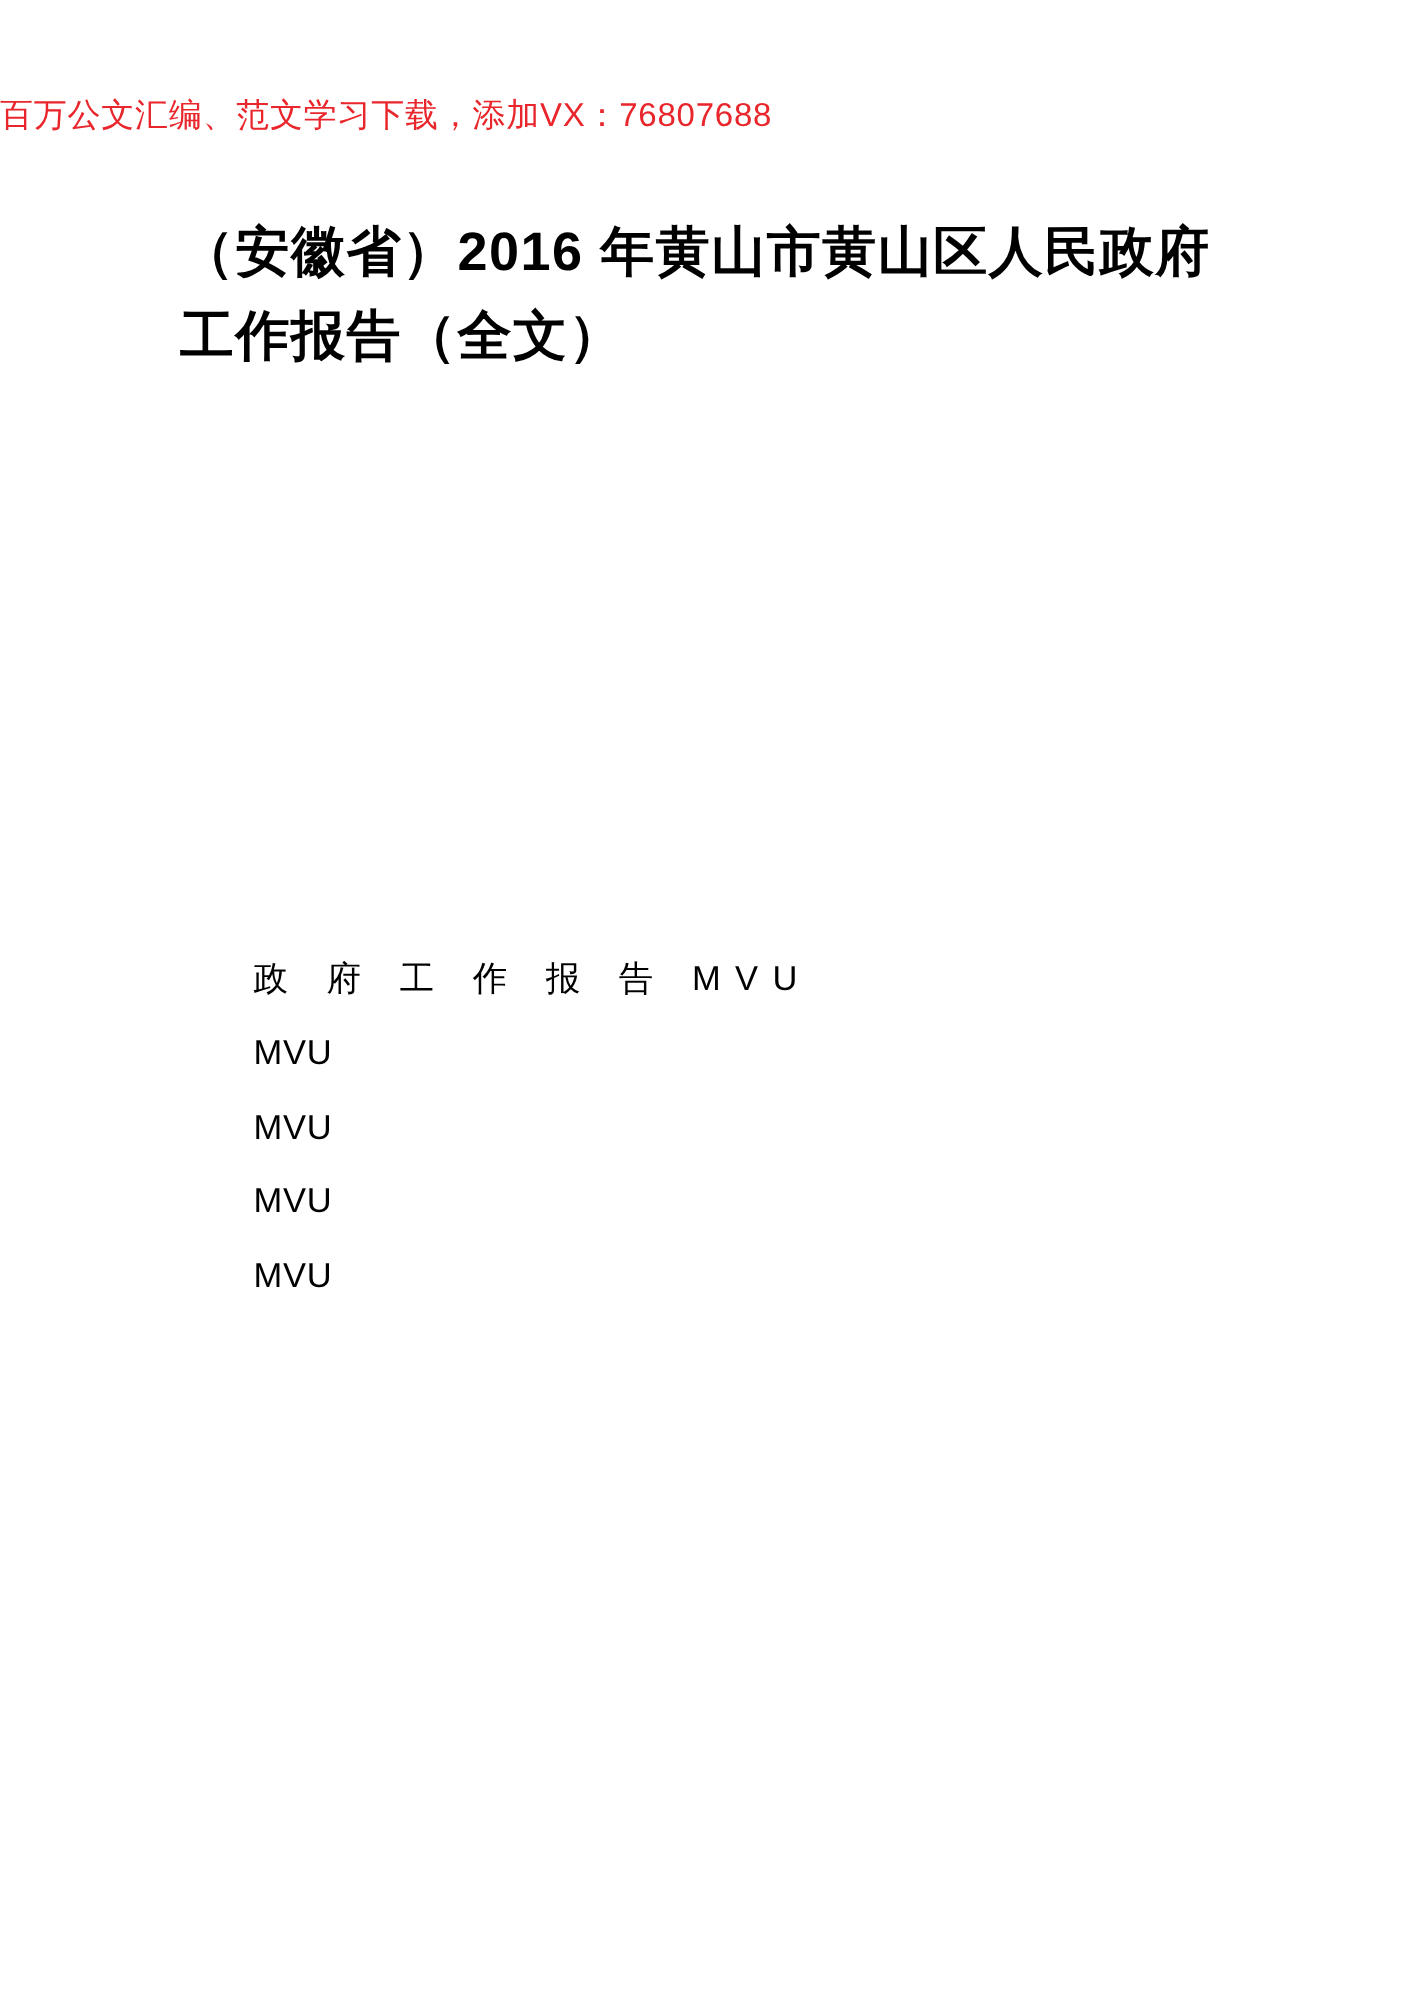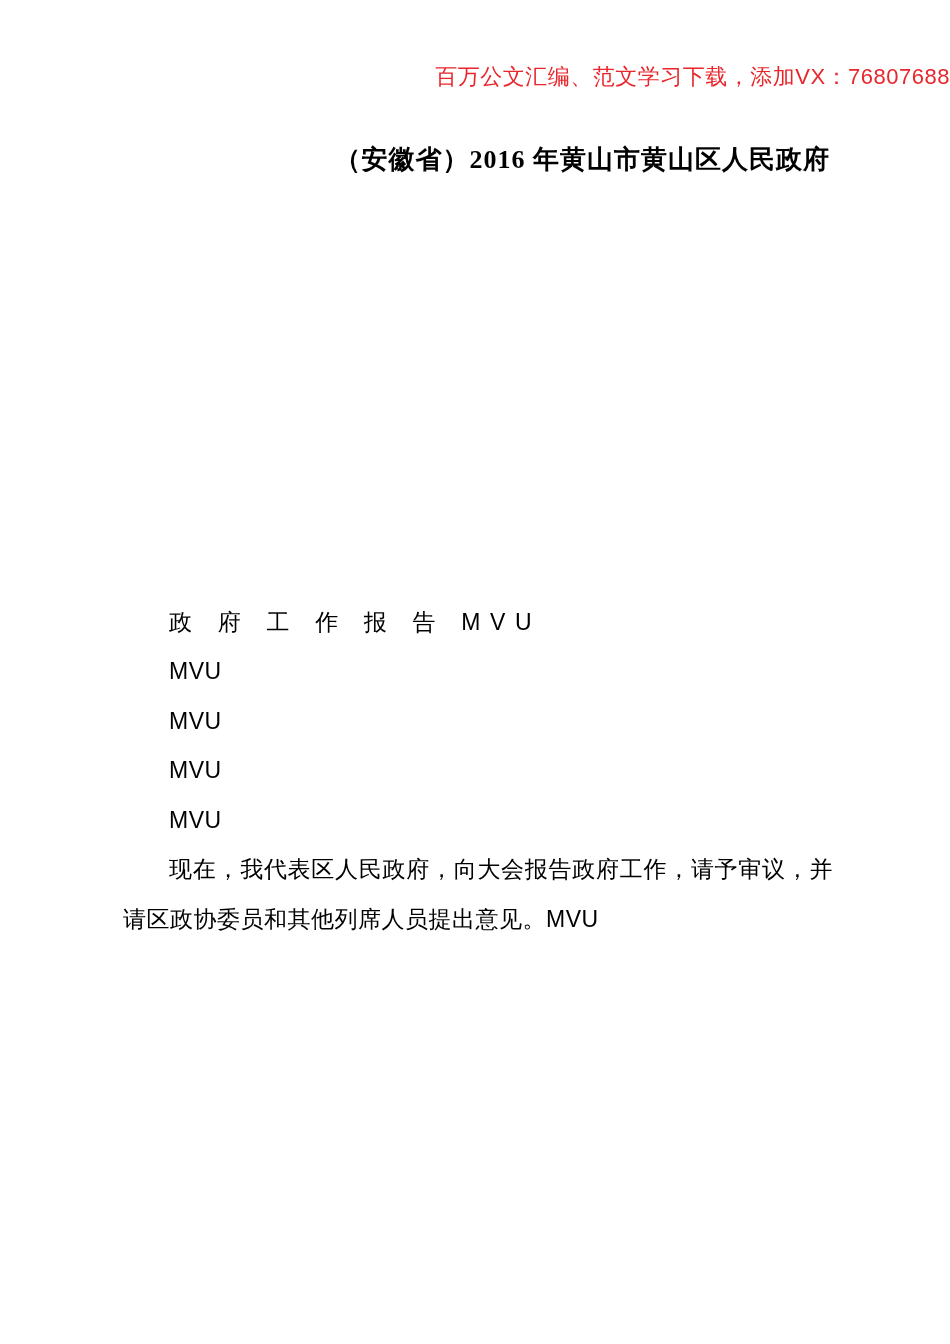--- a/index.html
+++ b/index.html
@@ -15,42 +15,41 @@
     font-family: "Liberation Sans", sans-serif;
     color: #000000;
     box-sizing: border-box;
     overflow: hidden;
   }
   .watermark {
     position: absolute;
     top: 62px;
     left: 0;
     width: 100%;
-    text-align: right;
+    text-align: left;
     color: #e8262b;
     font-size: 22px;
     letter-spacing: 0.5px;
     font-family: "Liberation Sans", sans-serif;
     white-space: nowrap;
   }
   .doc-title {
     position: absolute;
     top: 140px;
     left: 120px;
     width: 710px;
-    text-align: right;
-    font-size: 26px;
+    text-align: left;
+    font-size: 36px;
     font-weight: bold;
     line-height: 1.55;
     letter-spacing: 1px;
-    font-family: Liberation Serif, serif;
   }
   .body-block {
     position: absolute;
-    top: 598px;
+    top: 628px;
     left: 123px;
     width: 710px;
   }
   .para {
     font-size: 23px;
     line-height: 2.15;
     text-indent: 2em;
     margin: 0;
     text-align: justify;
     letter-spacing: 0.5px;
@@ -61,24 +60,24 @@
 </style>
 </head>
 <body>
 
 <div class="page">
 
   <div class="watermark">百万公文汇编、范文学习下载，添加VX：76807688</div>
 
   <div class="doc-title">
     <div>（安徽省）2016 年黄山市黄山区人民政府</div>
+    <div>工作报告（全文）</div>
   </div>
 
   <div class="body-block">
     <p class="para spaced">政 府 工 作 报 告 MVU</p>
     <p class="para">MVU</p>
     <p class="para">MVU</p>
     <p class="para">MVU</p>
     <p class="para">MVU</p>
-    <p class="para">现在，我代表区人民政府，向大会报告政府工作，请予审议，并请区政协委员和其他列席人员提出意见。MVU</p>
   </div>
 
 </div>
 
 </body></html>

